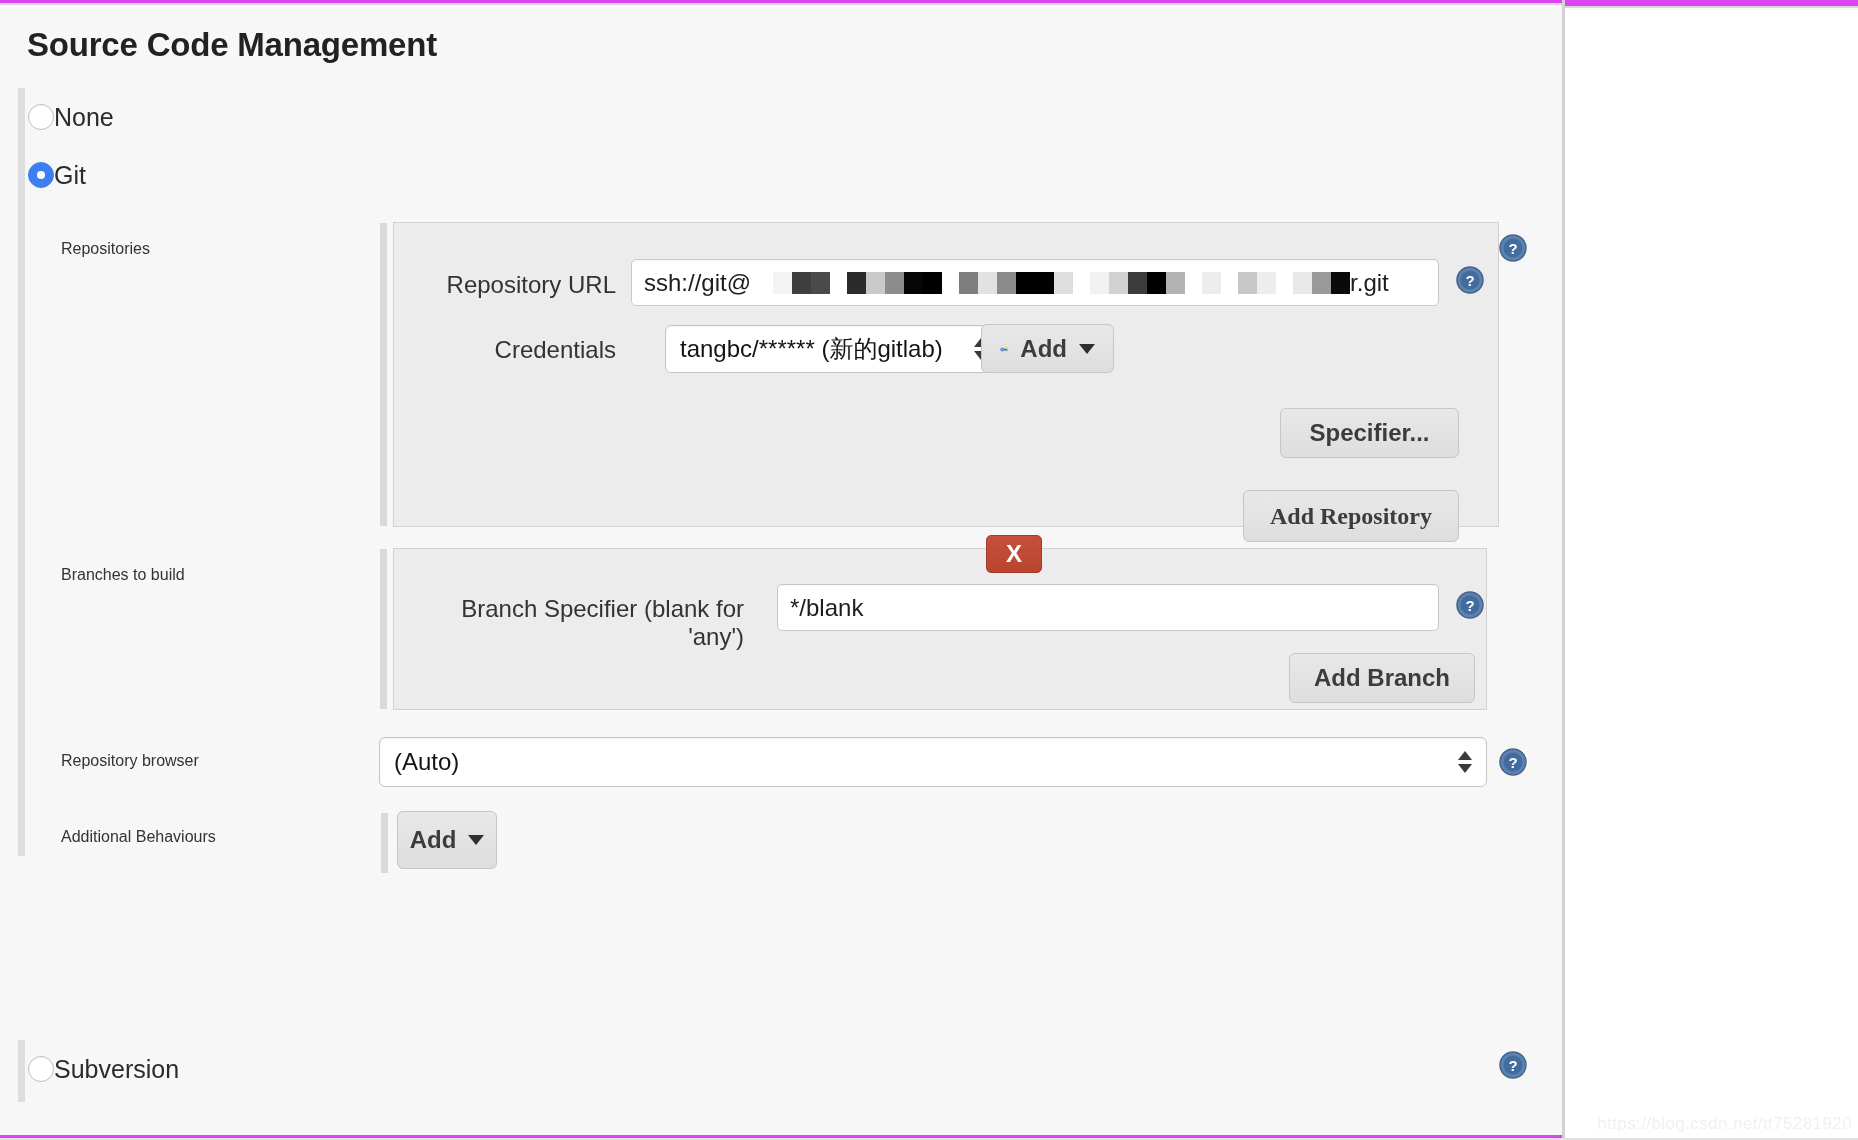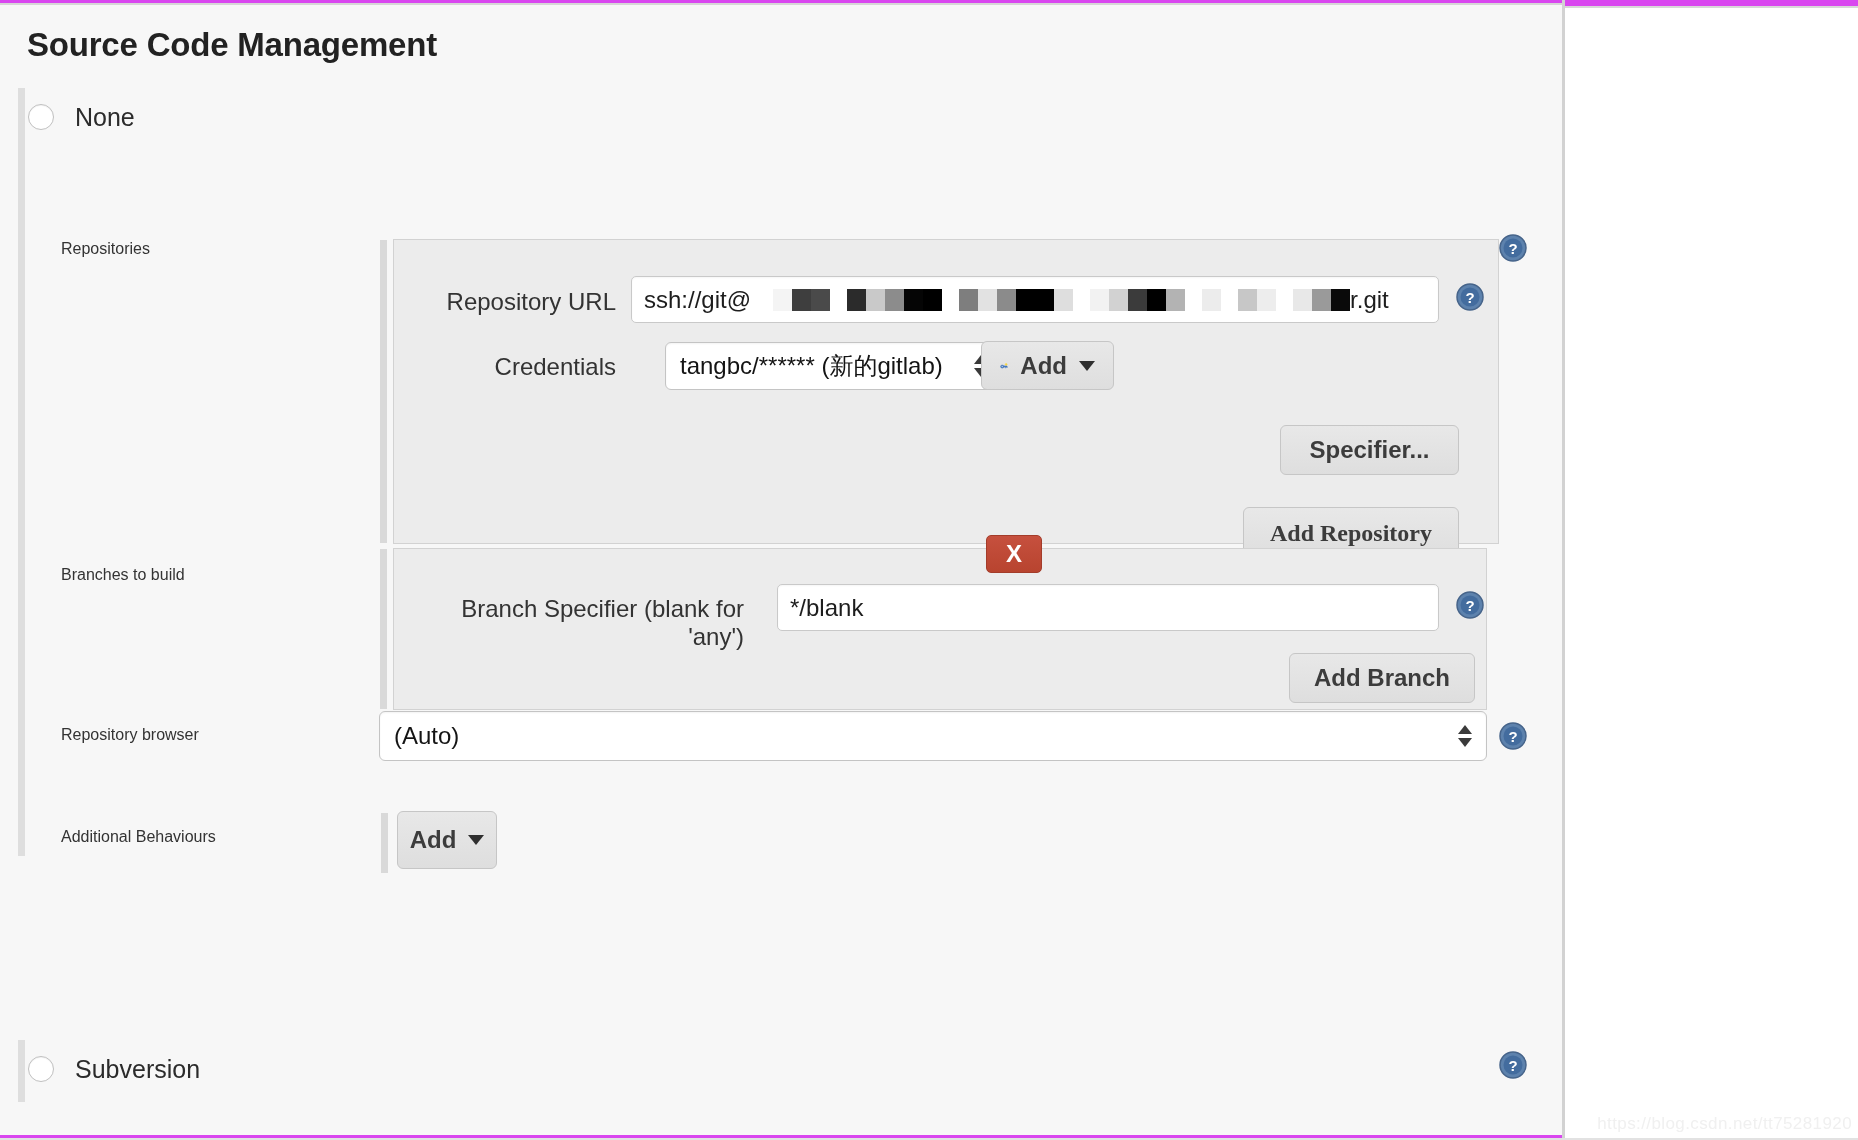--- a/index.html
+++ b/index.html
@@ -96,21 +96,20 @@
   .radio.checked::after {
     content: "";
     position: absolute;
     left: 50%; top: 50%;
     width: 8px; height: 8px;
     margin: -4px 0 0 -4px;
     border-radius: 50%;
     background: #ffffff;
   }
   .radio-label {
-    margin-left: 21px;
     font-size: 25px;
     color: #2b2b2b;
   }
 
   
   .git-body {
     position: absolute;
     left: 18px; top: 196px;
     width: 1544px;
     height: 660px;
@@ -283,29 +282,33 @@
   <div class="page-title">Source Code Management</div>
 
   <div class="radio-block" style="top:88px;height:108px;">
     <div class="radio-left-bar"></div>
 
     <div class="radio-row">
       <span class="radio"></span>
       <span class="radio-label">None</span>
     </div>
 
+    <div class="radio-row">
+      <span class="radio checked"></span>
+      <span class="radio-label">Git</span>
+    </div>
   </div>
 
   <div class="git-body">
     <div class="git-body-bar"></div>
 
     <div class="frow" style="top:26px;height:320px;">
       <div class="frow-label" style="top:18px;">Repositories</div>
 
-      <div class="subblock" style="left:375px; top:17px; width:1106px; height:305px;">
+      <div class="subblock" style="left:375px; top:0; width:1106px; height:305px;">
         <div class="subblock-bar"></div>
 
         <div class="inner-label" style="left:42px; top:48px; width:180px;">Repository URL</div>
         <div class="tinput" style="left:237px; top:36px; width:808px; height:47px;">
           <span>ssh://git@</span>
           <span class="redact-wrap">
             <span class="rgrp">
               <span class="rcell" style="background:#f4f4f4"></span>
               <span class="rcell" style="background:#3e3e3e"></span>
               <span class="rcell" style="background:#4a4a4a"></span>
@@ -416,21 +419,21 @@
         <div class="btn" style="left:879px; top:104px; width:186px; height:50px;margin-left:16px;">
           <span>Add Branch</span>
         </div>
       </div>
 
       <div class="btn-del" style="left:968px; top:-13px; width:56px; height:38px;">
         <span>X</span>
       </div>
     </div>
 
-    <div class="frow" style="top:510px; height:90px;padding-left:48px;">
+    <div class="frow" style="top:536px; height:90px;padding-left:48px;">
       <div class="frow-label" style="top:20px;">Repository browser</div>
 
       <div class="tselect" style="left:361px; top:5px; width:1108px; height:50px;">
         <span>(Auto)</span>
         <span class="sel-arrows">
           <span class="up"></span>
             <span class="dn"></span>
         </span>
       </div>
 

